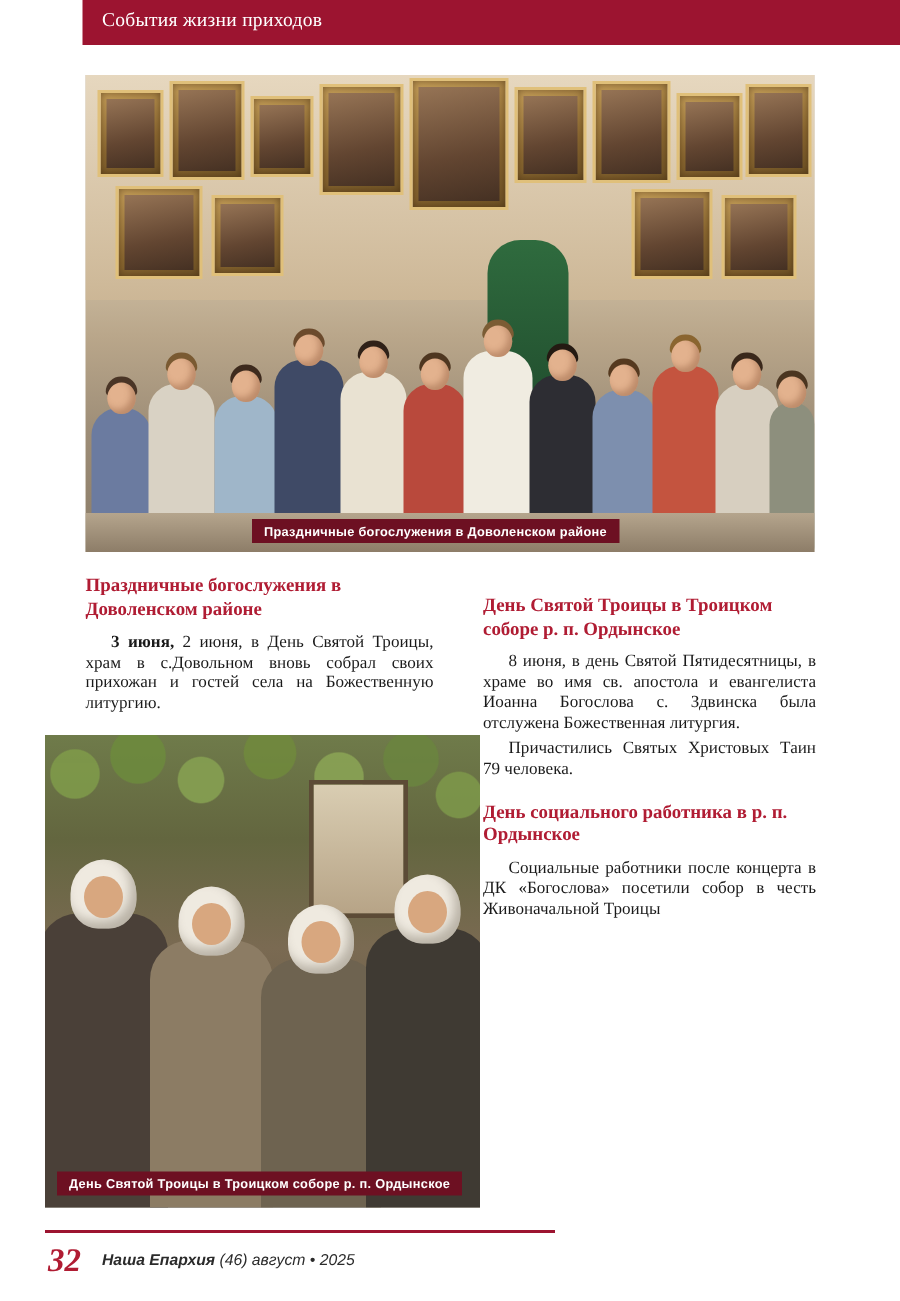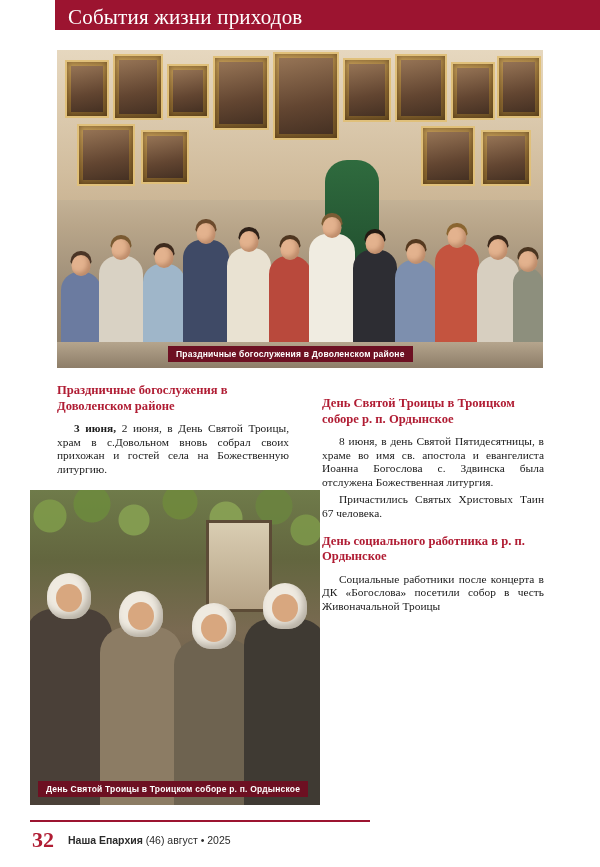--- a/index.html
+++ b/index.html
@@ -30,21 +30,21 @@
     top: 0;
     width: 545px;
     height: 30px;
     background: #9c1430;
   }
   .header-title {
     position: absolute;
     left: 68px;
     top: 5px;
     font-family: "Liberation Serif", serif;
-    font-size: 21px;
+    font-size: 13px;
     color: #ffffff;
     letter-spacing: 0.2px;
     white-space: nowrap;
   }
 
   
   .photo-top {
     position: absolute;
     left: 57px;
     top: 50px;
@@ -236,20 +236,21 @@
   }
   b.lead { font-weight: bold; }
 
   
   .footer {
     position: absolute;
     left: 0;
     top: 820px;
     width: 600px;
     height: 47px;
+    font-style: italic;
   }
   .footer-rule {
     position: absolute;
     left: 30px;
     top: 0;
     width: 340px;
     height: 2px;
     background: #9c1430;
   }
   .page-number {
@@ -358,21 +359,21 @@
 <div class="col col-left">
   <div class="head-red">Праздничные  богослужения в Доволенском районе</div>
   <p class="body"><b class="lead">3 июня,</b> <span>2 июня, в День Святой Троицы, храм в с.Довольном вновь собрал своих прихожан и гостей села на Божественную литургию.</span></p>
 </div>
 
 <div class="col col-right">
 
   <div class="head-red spaced">День Святой Троицы в Троицком соборе р. п. Ордынское</div>
 
   <p class="body">8 июня, в день Святой Пятидесятницы, в храме во имя св. апостола и евангелиста Иоанна Богослова с. Здвинска была отслужена Божественная литургия.</p>
-  <p class="body">Причастились Святых Христовых Таин 67 человека.</p>
+  <p class="body">Причастились Святых Христовых Таин 79 человека.</p>
 
   <div class="head-red spaced">День социального работника в р. п. Ордынское</div>
   <p class="body">Социальные  работники  после  концерта в ДК «Богослова» посетили собор в честь Живоначальной Троицы</p>
 </div>
 
 <div class="photo-bottom">
   <div class="pb-bg"></div>
   <div class="pb-leaves"></div>
   <div class="pb-window"></div>
 

